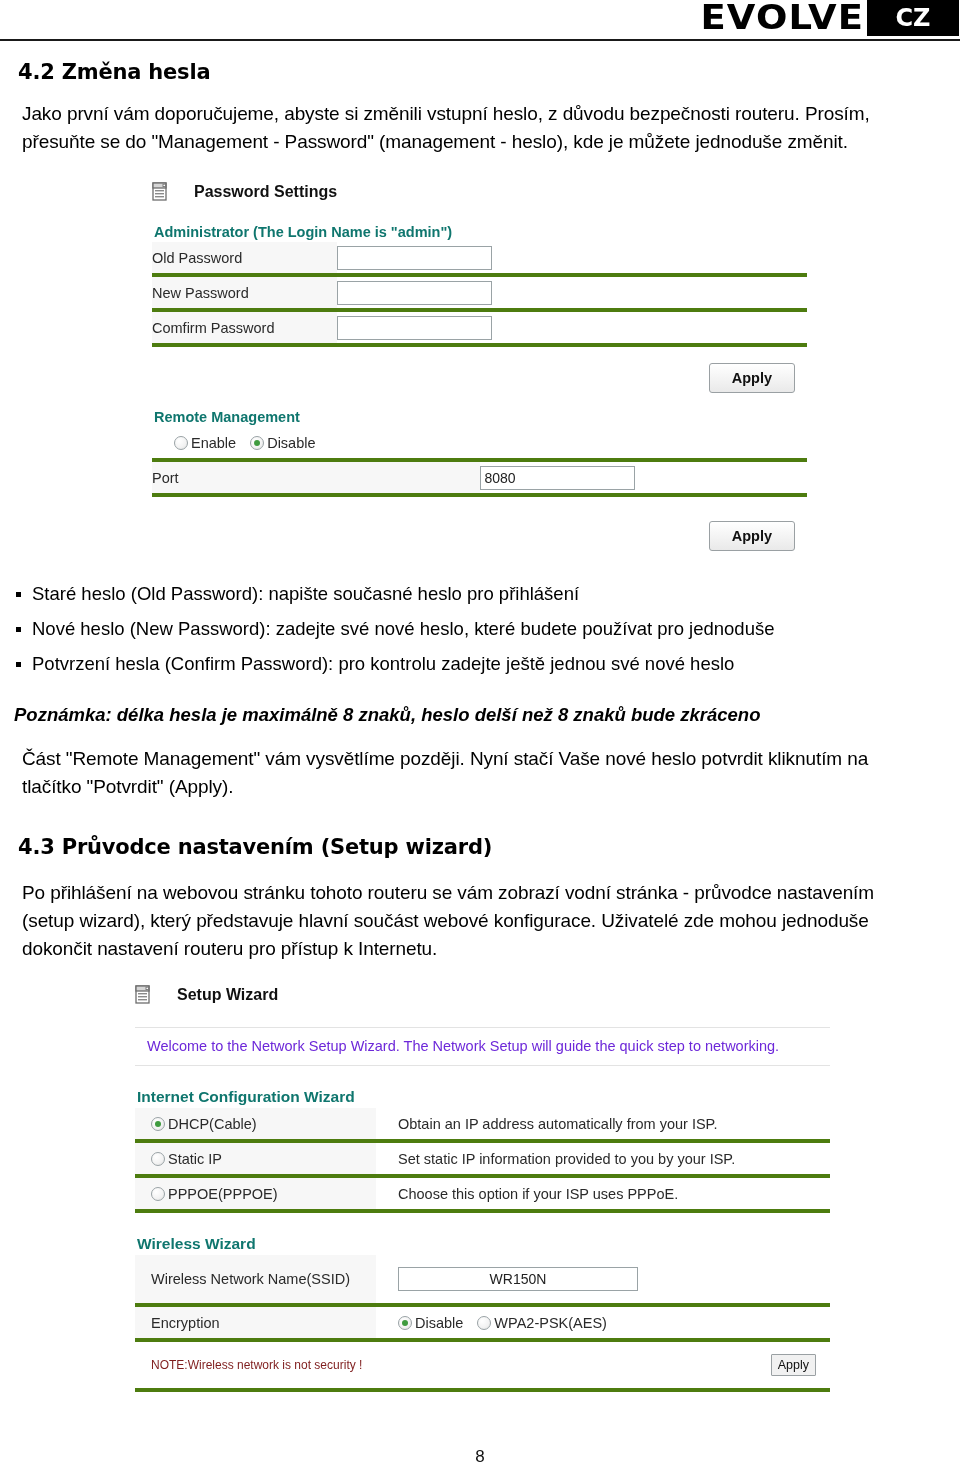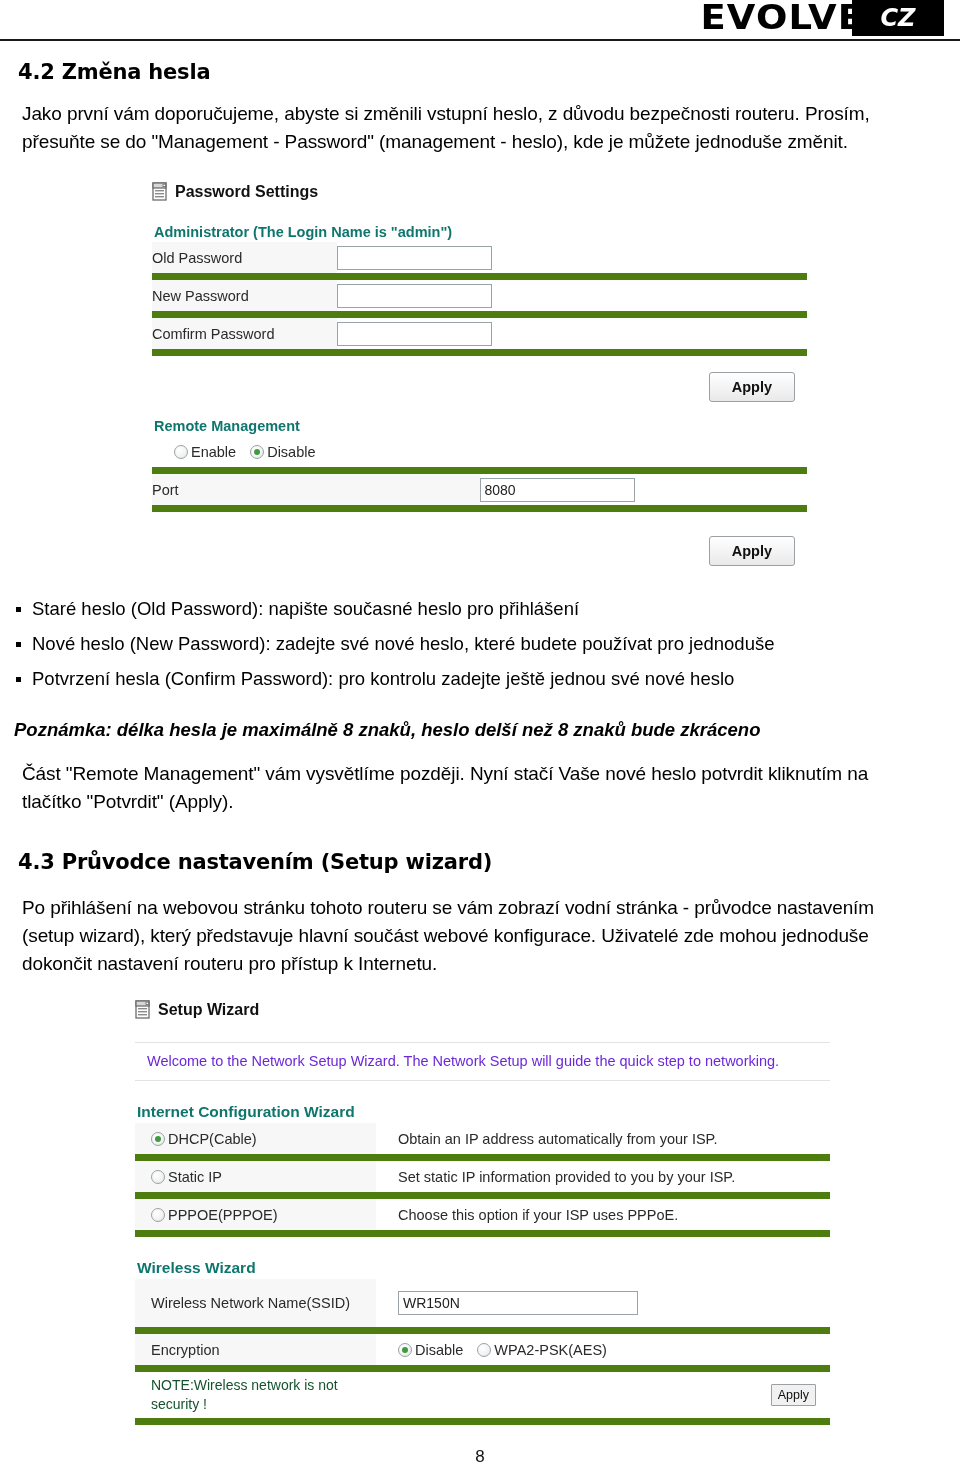--- a/index.html
+++ b/index.html
@@ -31,26 +31,25 @@
     font-weight: bold;
     font-size: 33px;
     letter-spacing: 1px;
     line-height: 36px;
     color: #000;
     transform: scaleX(1.12);
     transform-origin: right top;
   }
   .brand-cz-box {
     position: absolute;
-    right: 16px;
+    right: 1px;
     top: 0;
     width: 92px;
     height: 36px;
     background: #000000;
-    font-style: italic;
   }
   .brand-cz-label {
     position: absolute;
     left: 0; top: 0;
     width: 92px; height: 36px;
     line-height: 36px;
     text-align: center;
     color: #ffffff;
     font-family: "DejaVu Sans", sans-serif;
     font-weight: bold;
@@ -119,41 +118,41 @@
   
   .ui-shot {
     position: relative;
     font-family: "Liberation Sans", sans-serif;
     color: #1a1a1a;
     background: #ffffff;
   }
   .ui-title {
     display: flex;
     align-items: center;
-    gap: 6px;
+    gap: 25px;
     font-size: 16px;
     font-weight: bold;
     color: #111;
     margin-bottom: 22px;
   }
   .ui-title .glyph { line-height: 0; }
   .ui-section-label {
     font-size: 14.5px;
     font-weight: bold;
     color: #0f766e;
     margin: 0 0 2px 2px;
   }
 
   table.ui-table {
     width: 100%;
     border-collapse: collapse;
     table-layout: fixed;
   }
   table.ui-table td {
-    border-bottom: 7px solid #4d7c0f;
+    border-bottom: 4px solid #4d7c0f;
     padding: 0;
     vertical-align: middle;
     height: 31px;
     font-size: 14.5px;
     color: #2a2a2a;
   }
   td.lbl {
     background: #f7f7f7;
     padding-left: 22px;
     color: #333;
@@ -168,21 +167,21 @@
     height: 20px;
     line-height: 20px;
     font-size: 14px;
     color: #222;
     padding: 1px 4px;
     box-sizing: content-box;
     vertical-align: middle;
   }
   .txtbox.w-pwd { width: 145px; }
   .txtbox.w-port { width: 145px; }
-  .txtbox.w-ssid { width: 230px; }
+  .txtbox.w-ssid { width: 230px; text-align: center; }
 
   .btn-apply {
     display: inline-block;
     border: 1px solid #9aa0a3;
     border-radius: 3px;
     background: linear-gradient(#ffffff, #e9e9e9);
     font-size: 14.5px;
     font-weight: bold;
     color: #111;
     padding: 6px 22px;
@@ -229,22 +228,22 @@
   .welcome-box {
     border-top: 1px solid #e3e3e3;
     border-bottom: 1px solid #e3e3e3;
     font-size: 14.5px;
     line-height: 21px;
     color: #6d28d9;
     padding: 8px 10px 8px 12px;
     margin-bottom: 22px;
   }
   .note-small {
-    color: #14532d;
-    font-size: 14px;
+    color: #7f1d1d;
+    font-size: 12px;
     line-height: 19px;
     margin-top: 37px;
   }
 
   .page-num {
     position: absolute;
     left: 0; bottom: 16px;
     width: 960px;
     text-align: center;
     font-size: 17px;

